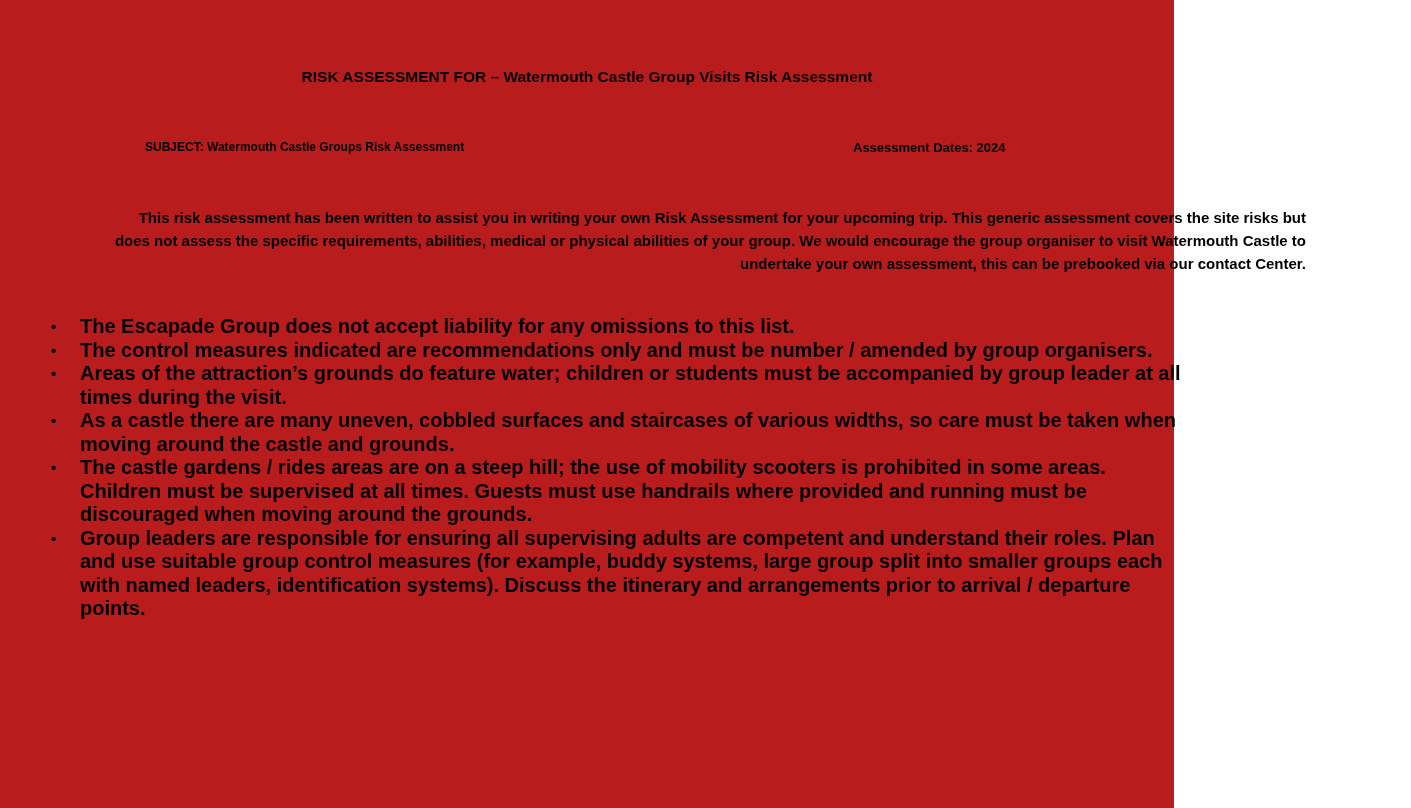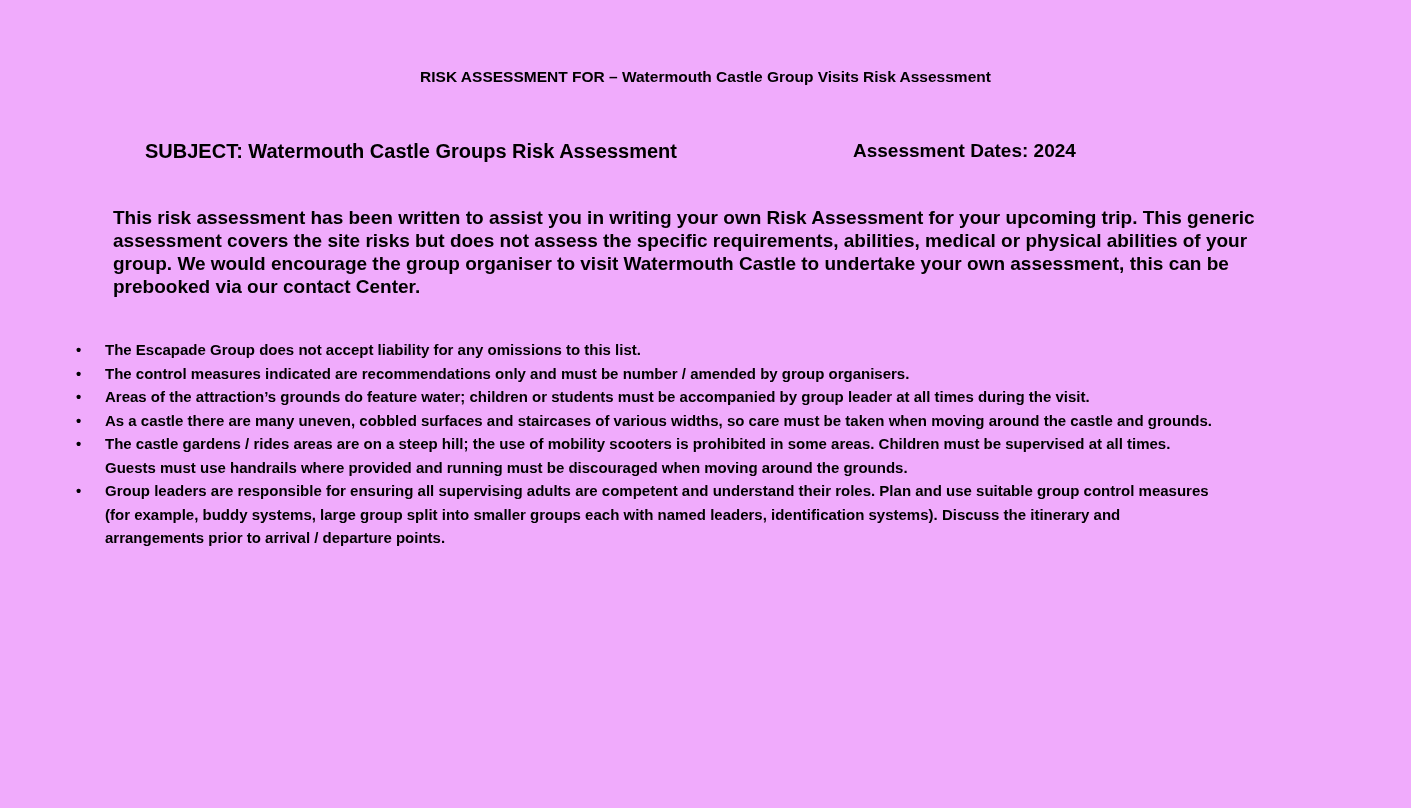--- a/index.html
+++ b/index.html
@@ -9,70 +9,71 @@
   }
   body {
     width: 1411px;
     height: 808px;
     font-family: "Liberation Sans", sans-serif;
     color: #000000;
     overflow: hidden;
   }
   .page {
     position: relative;
-    width: 1411px;
+    width: 1174px;
     height: 808px;
-    background: #f0abfc;
+    background: #b91c1c;
   }
   .doc-title {
     margin: 0;
     padding-top: 66px;
     text-align: center;
     font-size: 15.5px;
     font-weight: 700;
     line-height: 22px;
   }
   .subject-row {
     position: relative;
     margin-top: 52px;
     height: 22px;
   }
   .subject-label {
     position: absolute;
     left: 145px;
     top: 0;
-    font-size: 20px;
+    font-size: 12px;
     font-weight: 700;
     white-space: nowrap;
   }
   .assessment-dates {
     position: absolute;
     left: 853px;
     top: 0;
-    font-size: 19px;
+    font-size: 13px;
     font-weight: 700;
     white-space: nowrap;
   }
   .intro-paragraph {
     margin: 44px 0 0 113px;
     width: 1193px;
-    font-size: 19px;
+    font-size: 15px;
     font-weight: 700;
     line-height: 23px;
+    text-align: right;
   }
   .bullet-list {
     margin: 40px 0 0 0;
     padding: 0;
     list-style: none;
   }
   .bullet-list li {
     position: relative;
-    margin-left: 105px;
+    margin-left: 80px;
     width: 1110px;
-    font-size: 15px;
+    font-size: 20px;
     font-weight: 700;
     line-height: 23.5px;
   }
   .bullet-list li::before {
     content: "\2022";
     position: absolute;
     left: -29px;
     top: 0;
     font-size: 15px;
   }

